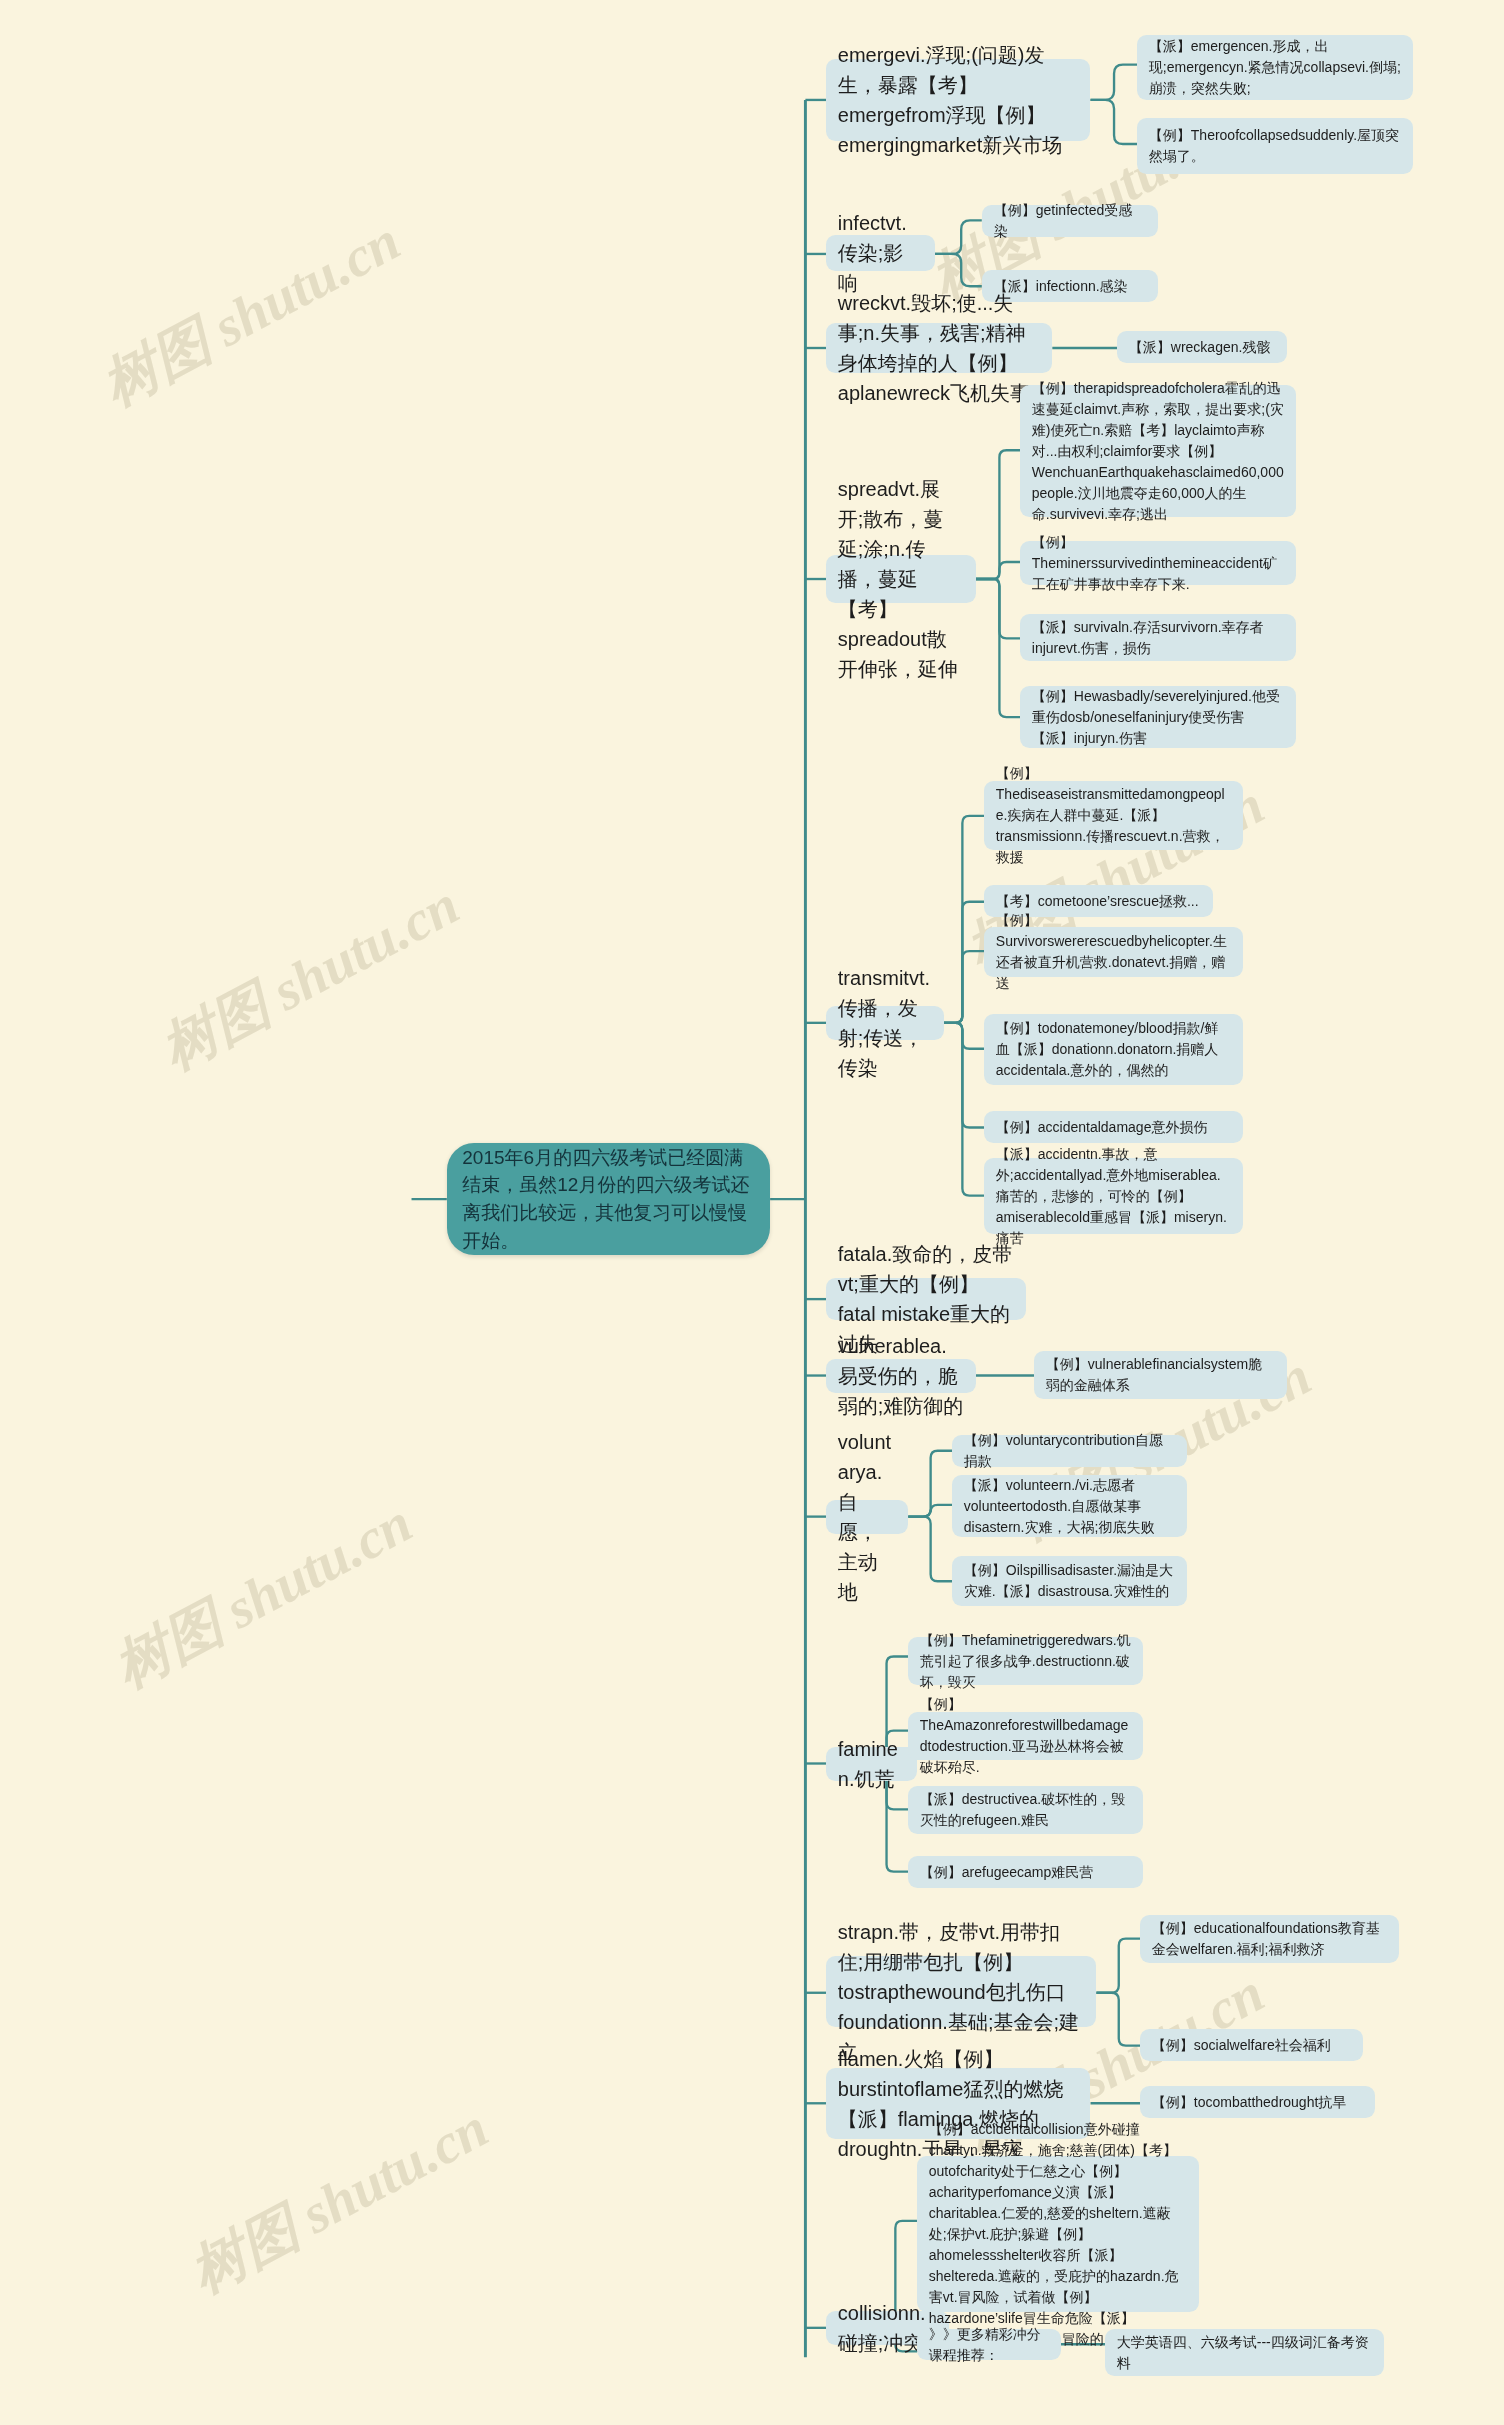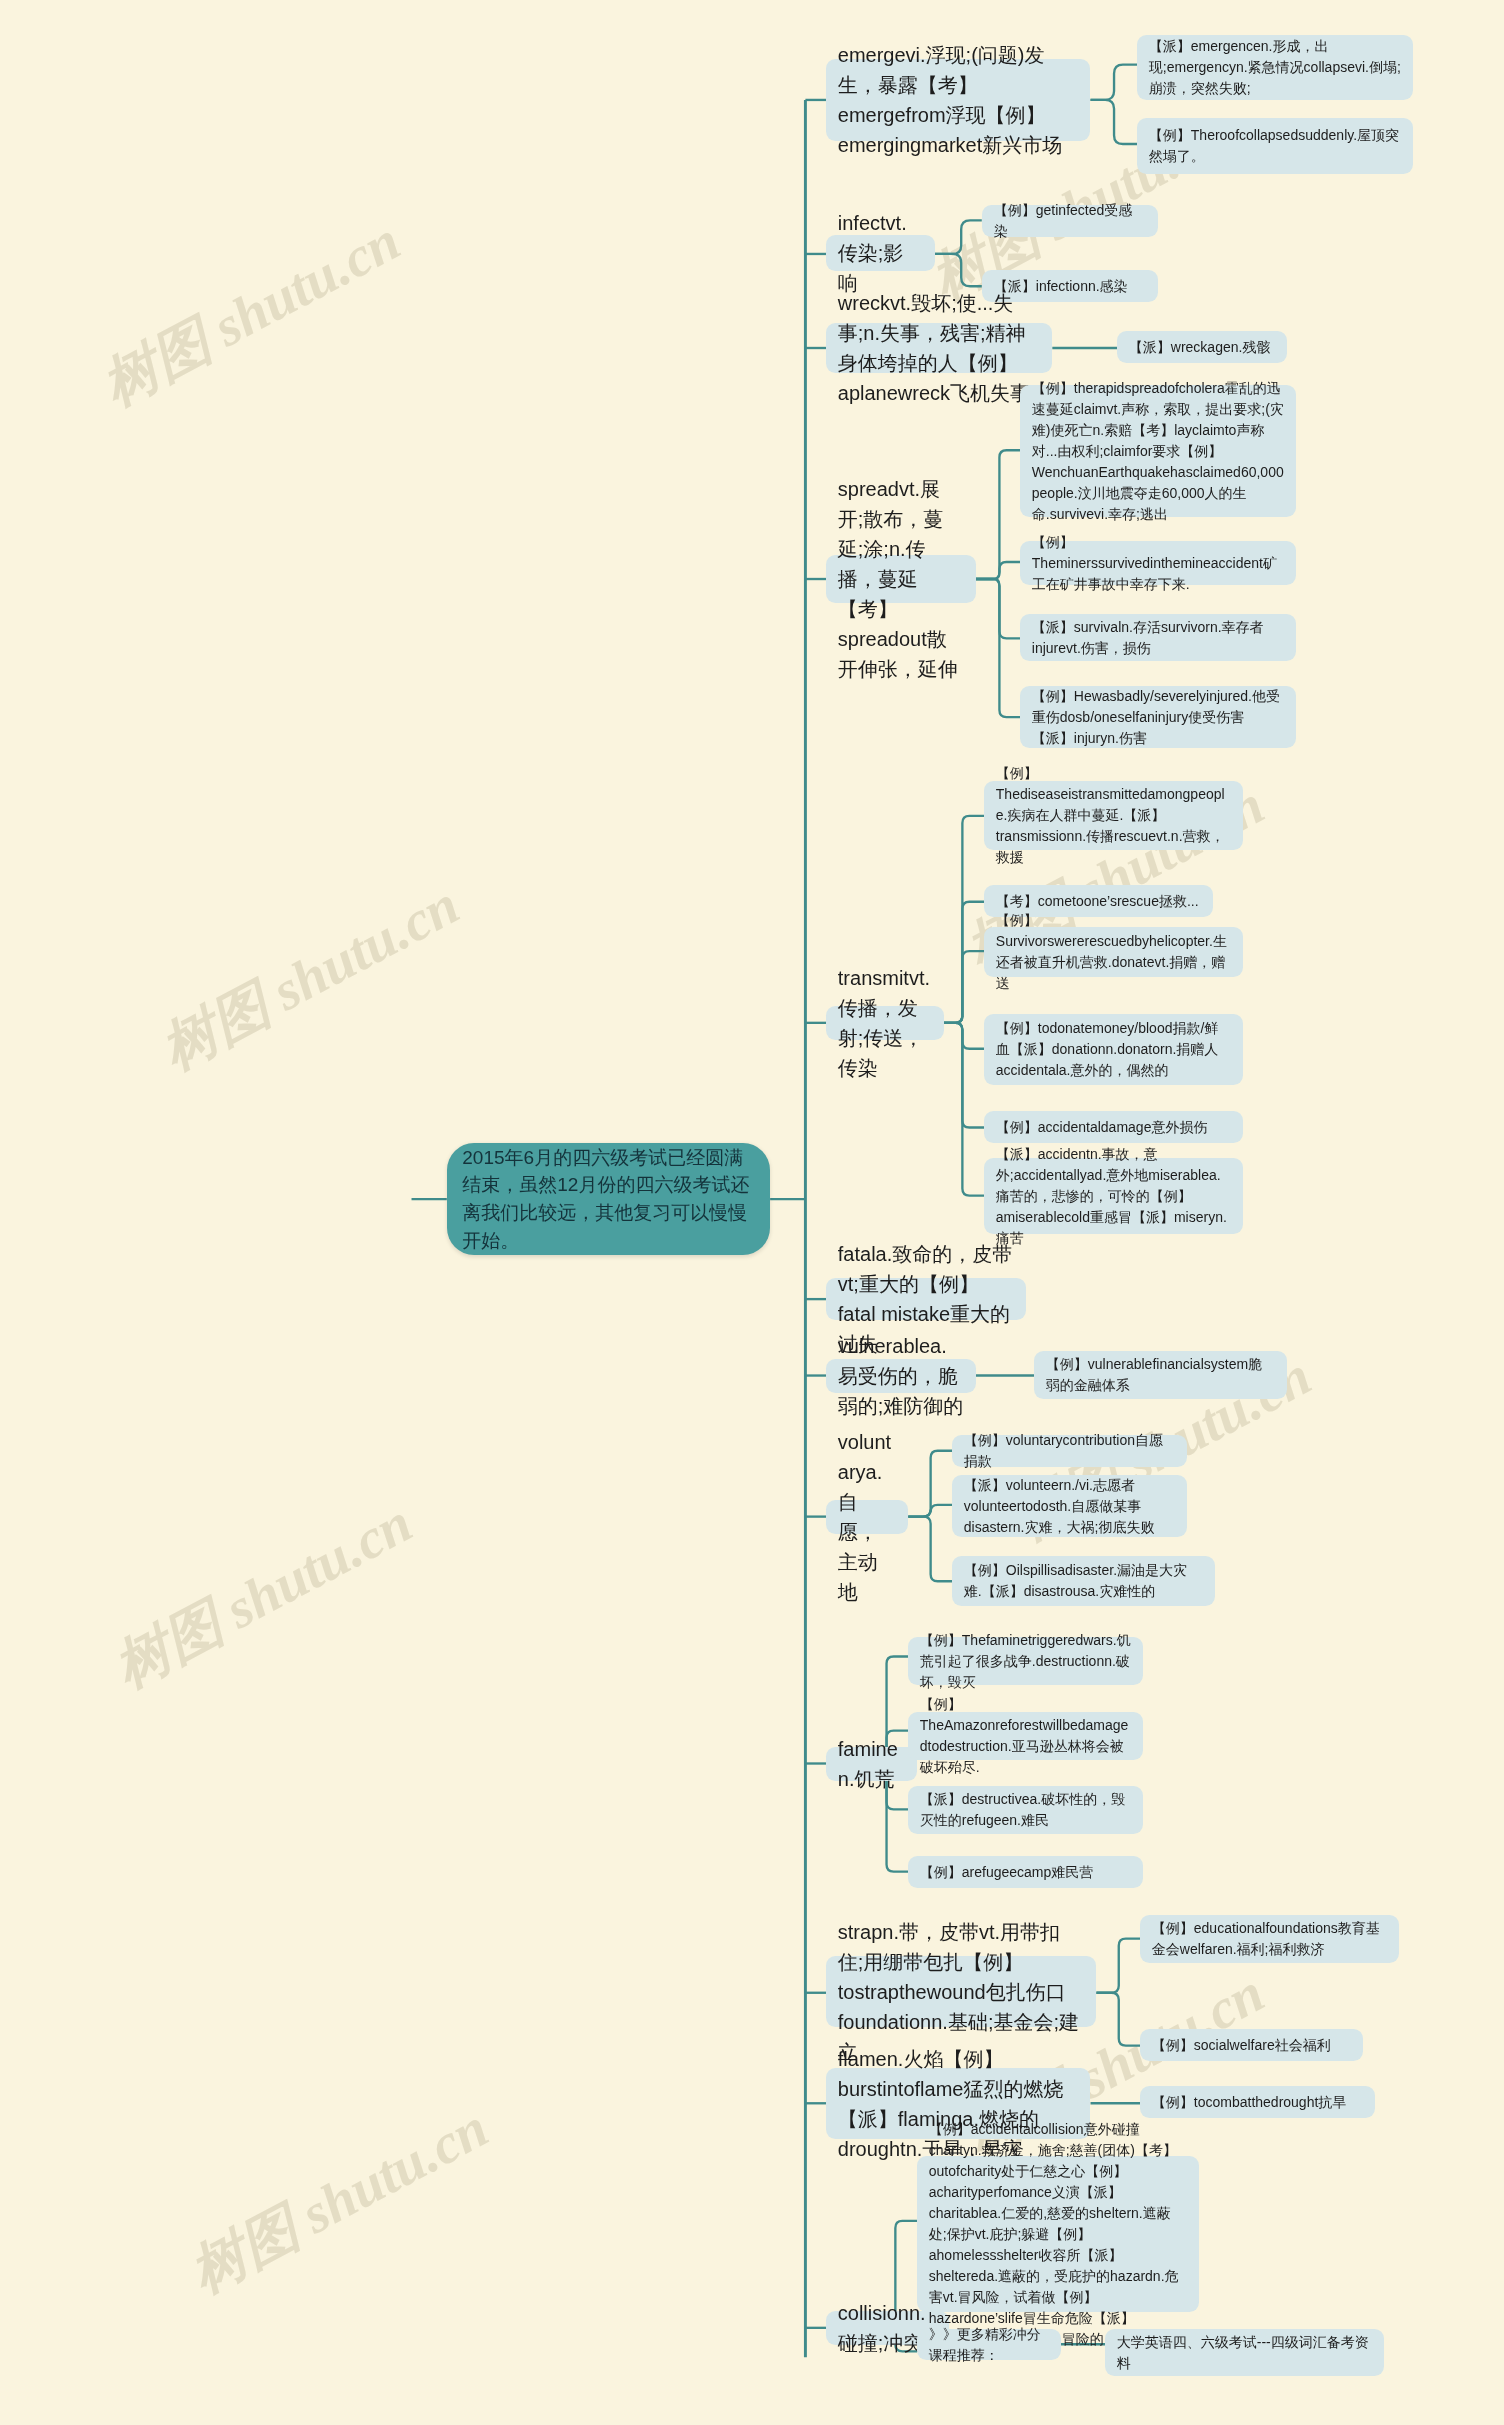--- a/index.html
+++ b/index.html
@@ -230,21 +230,21 @@
 
   <div class="node l2" style="left:826px;top:1500px;width:82px;height:34px;">
     <span>voluntarya.自愿，主动地</span>
   </div>
   <div class="node l3" style="left:952px;top:1435px;width:235px;height:32px;">
     <span>【例】voluntarycontribution自愿捐款</span>
   </div>
   <div class="node l3" style="left:952px;top:1475px;width:235px;height:62px;">
     <span>【派】volunteern./vi.志愿者volunteertodosth.自愿做某事disastern.灾难，大祸;彻底失败</span>
   </div>
-  <div class="node l3" style="left:952px;top:1556px;width:263px;height:50px;">
+  <div class="node l3" style="left:952px;top:1556px;width:235px;height:50px;">
     <span>【例】Oilspillisadisaster.漏油是大灾难.【派】disastrousa.灾难性的</span>
   </div>
 
   <div class="node l2" style="left:826px;top:1747px;width:91px;height:34px;">
     <span>faminen.饥荒</span>
   </div>
   <div class="node l3" style="left:908px;top:1637px;width:235px;height:48px;">
     <span>【例】Thefaminetriggeredwars.饥荒引起了很多战争.destructionn.破坏，毁灭</span>
   </div>
   <div class="node l3" style="left:908px;top:1712px;width:235px;height:48px;">

